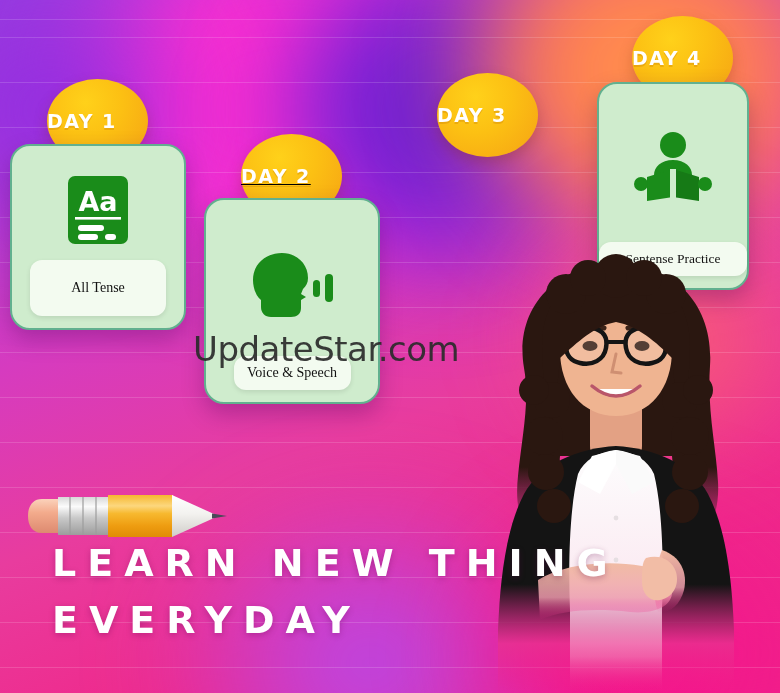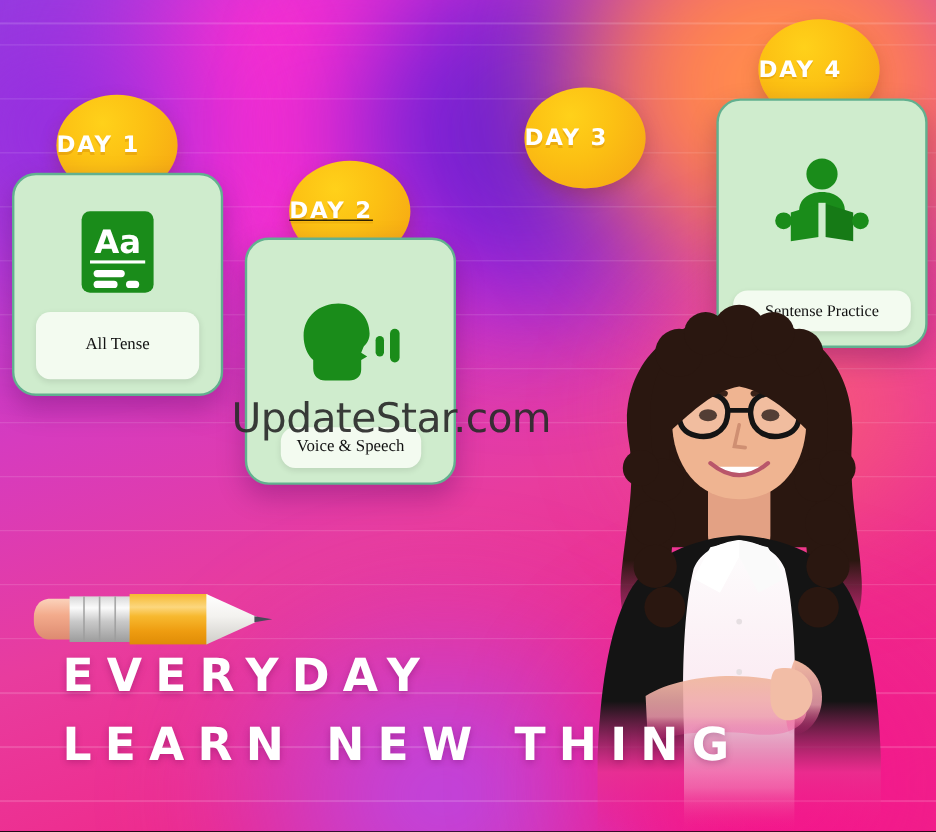--- a/index.html
+++ b/index.html
@@ -117,21 +117,21 @@
   #badge2 .badge-text{font-size:19px;}
   #card2 .card-label{font-size:14px;padding:9px 0;width:117px;}
 
   
   #card3{left:400px;top:138px;width:176px;height:186px;padding:14px 12px 12px;}
   #badge3{left:437px;top:73px;width:101px;height:84px;}
   #badge3 .badge-text{font-size:19px;}
   #card3 .card-label{font-size:14px;padding:9px 0;width:136px;}
 
   
-  #card4{left:597px;top:82px;width:176px;height:208px;padding:14px 10px 12px;}
+  #card4{left:597px;top:82px;width:152px;height:208px;padding:14px 10px 12px;}
   #badge4{left:632px;top:16px;width:101px;height:84px;}
   #badge4 .badge-text{font-size:19px;}
   #card4 .card-label{font-size:13.5px;padding:9px 0;width:148px;}
 
   
   .person{
     position:absolute;
     left:466px;top:250px;width:300px;height:443px;
     overflow:hidden;
   }
@@ -379,19 +379,19 @@
         <line x1="55" y1="10" x2="55" y2="48"></line>
         <line x1="68" y1="10" x2="68" y2="48"></line>
       </g>
       <rect x="80" y="8" width="65" height="42" fill="url(#gBody)"></rect>
       <path d="M144 8 L186 27 L186 31 L144 50 Z" fill="url(#gWood)"></path>
       <path d="M184 26.5 L199 29 L184 31.5 Z" fill="#4a4a58"></path>
     </svg>
   </div>
 
   <div class="headline">
+    <div>LEARN NEW THING</div>
     <div>EVERYDAY</div>
-    <div>LEARN NEW THING</div>
   </div>
 
   <div class="watermark">UpdateStar.com</div>
 
 </div>
 
 </body></html>

